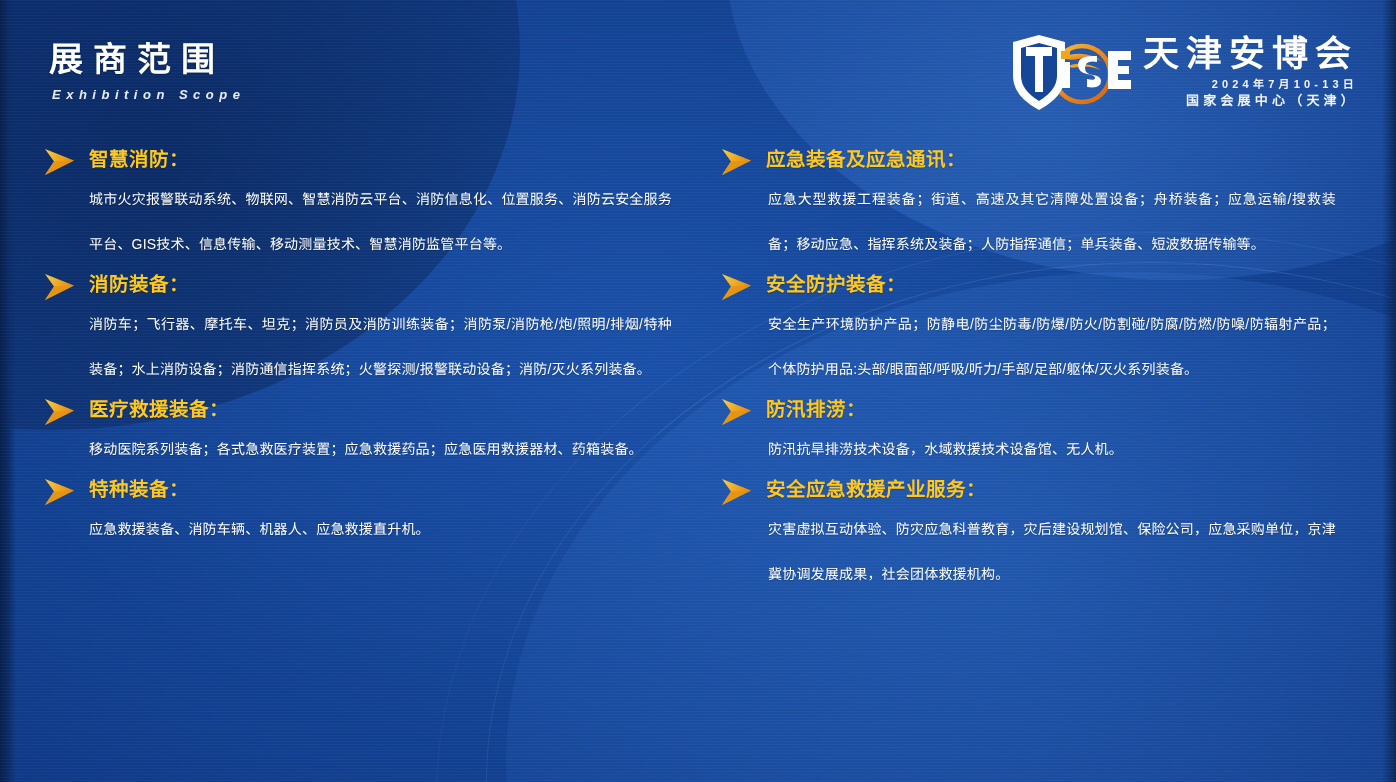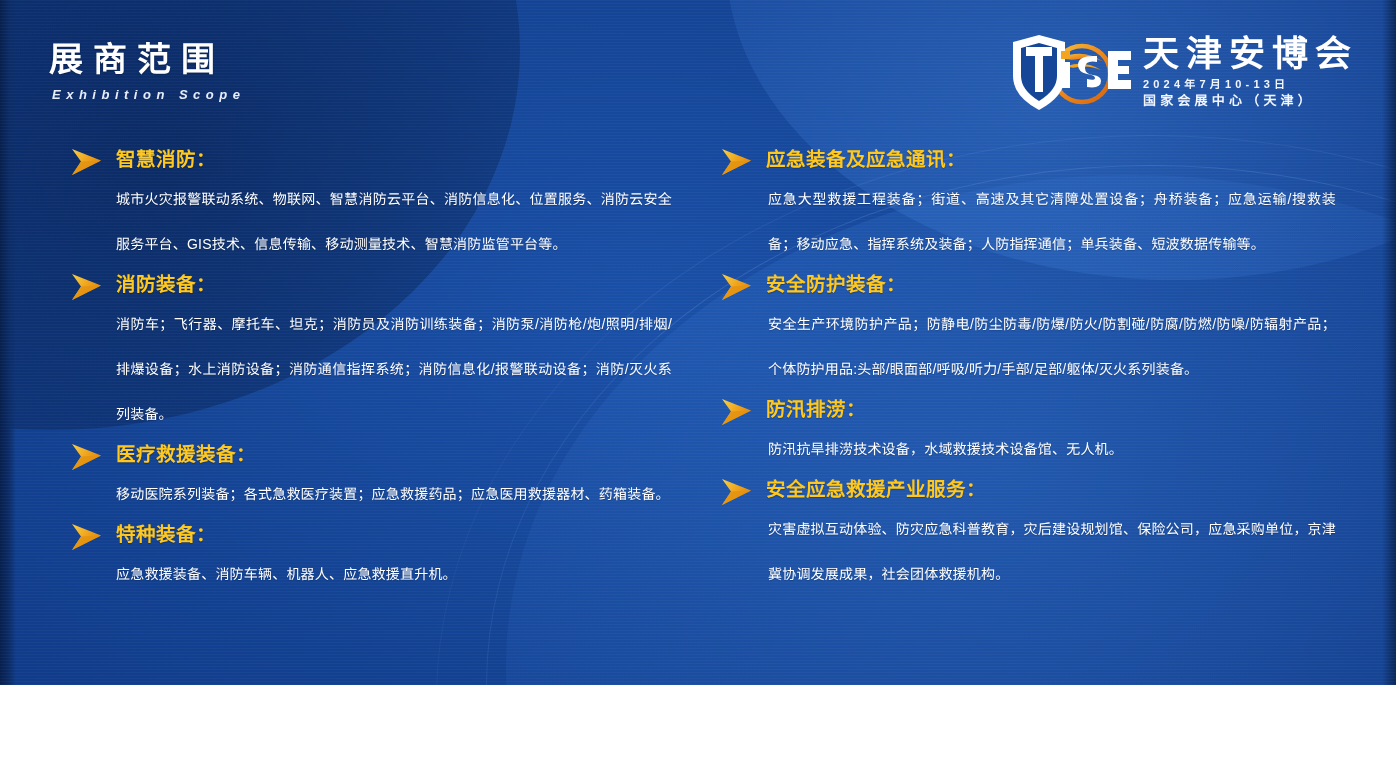--- a/index.html
+++ b/index.html
@@ -7,21 +7,21 @@
 
   html, body {
     width:1396px; height:782px;
     overflow:hidden;
     font-family:"Liberation Sans","DejaVu Sans",sans-serif;
   }
 
   
   .poster{
     position:relative;
-    width:1396px; height:685px;
+    width:1396px; height:782px;
     background:#701a75;
     overflow:hidden;
   }
   
   .bg-base{
     position:absolute; inset:0;
     background:
       radial-gradient(ellipse 1100px 700px at 46% 46%, #1a50a8 0%, #154698 38%, #113d8c 70%, #0e3581 100%);
   }
   
@@ -129,21 +129,21 @@
     position:absolute; right:38px; top:26px;
     display:flex; align-items:center; gap:10px;
   }
   .logo-mark{
     position:relative;
     width:128px; height:92px;
     flex:0 0 auto;
   }
   .logo-mark svg{ display:block; width:128px; height:92px; }
 
-  .logo-words{ display:flex; flex-direction:column; justify-content:center; padding-top:2px; }
+  .logo-words{ display:flex; flex-direction:column; justify-content:center; padding-top:2px;text-align:right; }
   .logo-cn{
     color:#ffffff;
     font-size:36px;
     font-weight:bold;
     letter-spacing:7px;
     line-height:1.08;
     white-space:nowrap;
   }
   .logo-date{
     color:#f2f6ff;
@@ -167,21 +167,21 @@
   .content{
     position:absolute; left:0; top:140px;
     width:1396px; height:642px;
     display:flex;
     z-index:5;
   }
   .column{
     width:698px;
     padding:4px 0 0 0;
   }
-  .column.left{ padding-left:70px; padding-right:24px; }
+  .column.left{ padding-left:43px; padding-right:24px; }
   .column.right{ padding-left:22px; padding-right:58px; }
 
   .entry{ margin-bottom:2px; }
 
   .entry-head{
     display:flex;
     align-items:flex-start;
     gap:12px;
   }
   .bullet{
@@ -300,21 +300,21 @@
       <div class="entry">
         <div class="entry-head">
           <span class="bullet">
             <svg viewBox="0 0 34 30" xmlns="http://www.w3.org/2000/svg" aria-hidden="true">
               <path d="M2 2 L31 13.5 L2 28 L11 14.5 Z" fill="url(#ar1)"></path>
               <path d="M11 14.5 L31 13.5 L2 28 Z" fill="#E39411" opacity=".9"></path>
             </svg>
           </span>
           <span class="entry-title">消防装备：</span>
         </div>
-        <div class="entry-body">消防车；飞行器、摩托车、坦克；消防员及消防训练装备；消防泵/消防枪/炮/照明/排烟/排爆设备；水上消防设备；消防通信指挥系统；消防信息化/报警联动设备；消防/灭火系列装备。</div>
+        <div class="entry-body">消防车；飞行器、摩托车、坦克；消防员及消防训练装备；消防泵/消防枪/炮/照明/排烟/特种装备；水上消防设备；消防通信指挥系统；火警探测/报警联动设备；消防/灭火系列装备。</div>
       </div>
 
       <div class="entry">
         <div class="entry-head">
           <span class="bullet">
             <svg viewBox="0 0 34 30" xmlns="http://www.w3.org/2000/svg" aria-hidden="true">
               <path d="M2 2 L31 13.5 L2 28 L11 14.5 Z" fill="url(#ar1)"></path>
               <path d="M11 14.5 L31 13.5 L2 28 Z" fill="#E39411" opacity=".9"></path>
             </svg>
           </span>

